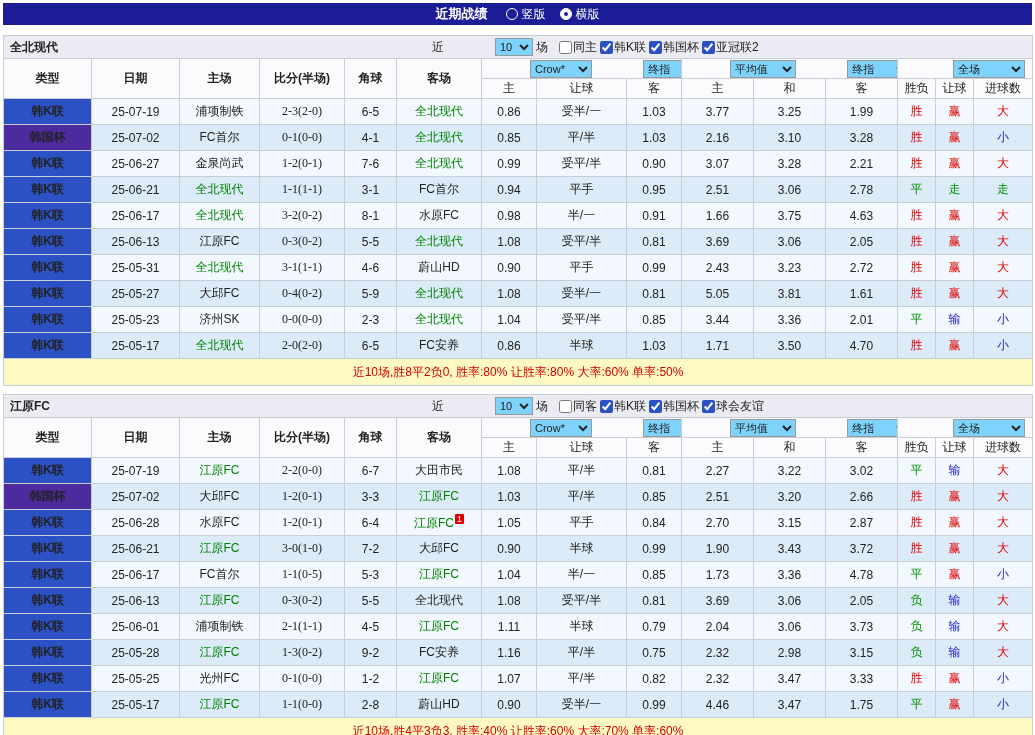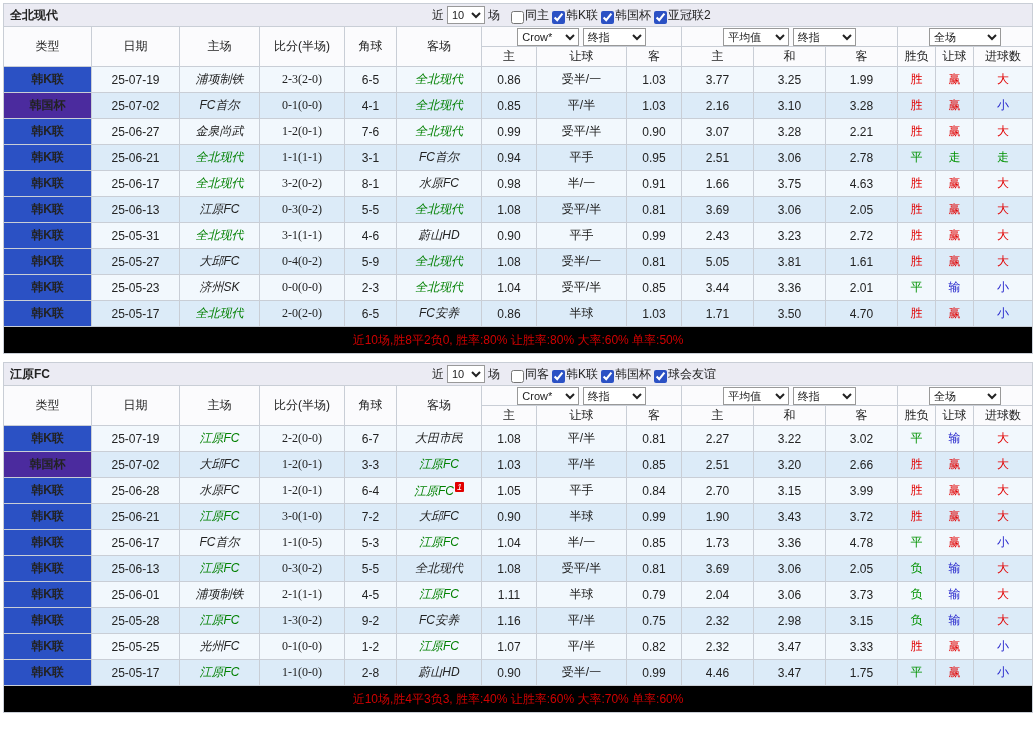--- a/index.html
+++ b/index.html
@@ -23,60 +23,73 @@
   
   table.stats { border-collapse:collapse; table-layout:fixed; width:1029px;
     font-size:12px; margin-bottom:8px; }
   table.stats td, table.stats th { border:1px solid #c9ced6; text-align:center;
     padding:0; white-space:nowrap; overflow:hidden; color:#222; }
 
   tr.section-row td { background:#ebebf3; height:22px; }
   .section-bar { position:relative; height:22px; display:flex; align-items:center; }
   .team-title { position:absolute; left:6px; font-weight:bold; font-size:12px; color:#222; }
   .filters { position:absolute; left:428px; display:flex; align-items:center; gap:3px; font-size:12px; }
-  .filters .chk { display:inline-flex; align-items:flex-end; }
+  .filters .chk { display:inline-flex; align-items:center; }
   .filters .chk input { margin:0 1px 0 0; width:13px; height:13px; accent-color:#2b51c4; }
   .filters .chk.first { margin-left:8px; }
 
   tr.hdr th, tr.hdr2 th { background:#fbfbfd; font-weight:normal; height:20px; font-size:12px; }
-  tr.hdr th[rowspan] { height:40px; }
+  tr.hdr th[rowspan] { height:40px;font-weight:bold; }
 
   select.sel { font-size:11px; height:18px; padding:0; border:1px solid #999;
-    background:#ffffff; color:#222; font-family:"Liberation Sans","DejaVu Sans",sans-serif; }
+    background:#7dd3fc; color:#222; font-family:"Liberation Sans","DejaVu Sans",sans-serif;margin-left:48px; }
   select.count { width:38px; }
   select.company { width:62px; }
   select.stage { width:63px; }
   select.avg { width:66px; }
   select.full { width:72px; }
 
   table.stats tbody td { height:26px; }
   table.stats tbody tr:nth-child(odd) td { background:#f2f8fd; }
   table.stats tbody tr:nth-child(even) td { background:#dcebf8; }
 
   td.badge { color:#fff; font-weight:bold; }
   td.badge.kleague { background:#2b51c4 !important; }
   td.badge.cup { background:#4b2b9e !important; }
 
   td.score-cell { color:#e10000;font-family:Liberation Serif, serif; }
-  td.team { color:#222;font-style:italic; }
+  td.team { color:#222; }
   td.team.focal { color:#008000; }
   .redcard { background:#e10000; color:#fff; font-size:9px; line-height:10px;
     padding:0 2px; margin-left:1px; vertical-align:super; display:inline-block; border-radius:1px; }
 
   td.res.c-r { color:#e10000; }
   td.res.c-g { color:#009200; }
   td.res.c-b { color:#2424cc; }
 
-  tr.summary-row td { background:#000000; color:#d10000; height:27px; font-size:12px; }
+  tr.summary-row td { background:#fef9c3; color:#d10000; height:27px; font-size:12px; }
 </style>
 </head>
 <body>
 
 <div class="page">
 
+  <div class="topbar">
+    <span class="title">近期战绩</span>
+    <div class="radio-group">
+      <span class="radio-label">
+        <span class="radio"></span>
+        <span>竖版</span>
+      </span>
+      <span class="radio-label">
+        <span class="radio checked"></span>
+        <span>横版</span>
+      </span>
+    </div>
+  </div>
 
   <table class="stats">
     <colgroup>
       <col style="width:88px">
         <col style="width:88px">
         <col style="width:80px">
         <col style="width:85px">
       <col style="width:52px">
         <col style="width:85px">
         <col style="width:55px">
@@ -446,21 +459,21 @@
           <td class="date-cell">25-06-28</td>
           <td class="team"><span>水原FC</span></td>
           <td class="score-cell">1-2(0-1)</td>
           <td class="corner-cell">6-4</td>
           <td class="team focal"><span>江原FC</span><span class="redcard">1</span></td>
           <td class="odds-cell">1.05</td>
           <td class="odds-cell">平手</td>
           <td class="odds-cell">0.84</td>
           <td class="odds-cell">2.70</td>
           <td class="odds-cell">3.15</td>
-          <td class="odds-cell">3.99</td>
+          <td class="odds-cell">2.87</td>
           <td class="res c-r">胜</td>
           <td class="res c-r">赢</td>
           <td class="res c-r">大</td>
         </tr>
         <tr>
           <td class="badge kleague">韩K联</td>
           <td class="date-cell">25-06-21</td>
           <td class="team focal"><span>江原FC</span></td>
           <td class="score-cell">3-0(1-0)</td>
           <td class="corner-cell">7-2</td>

